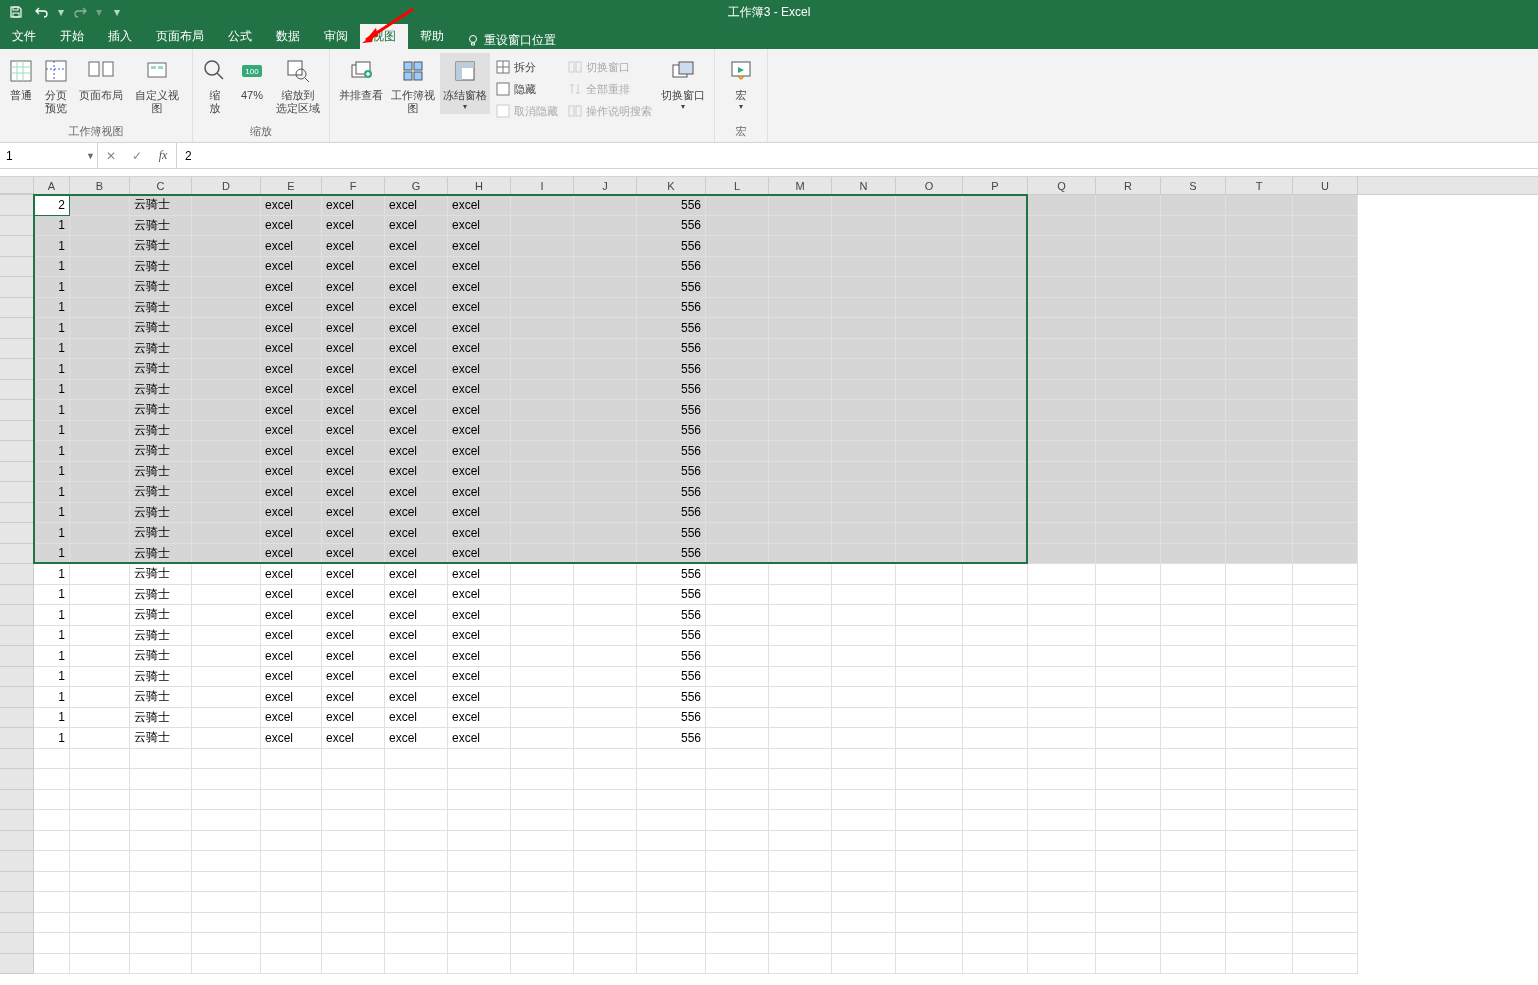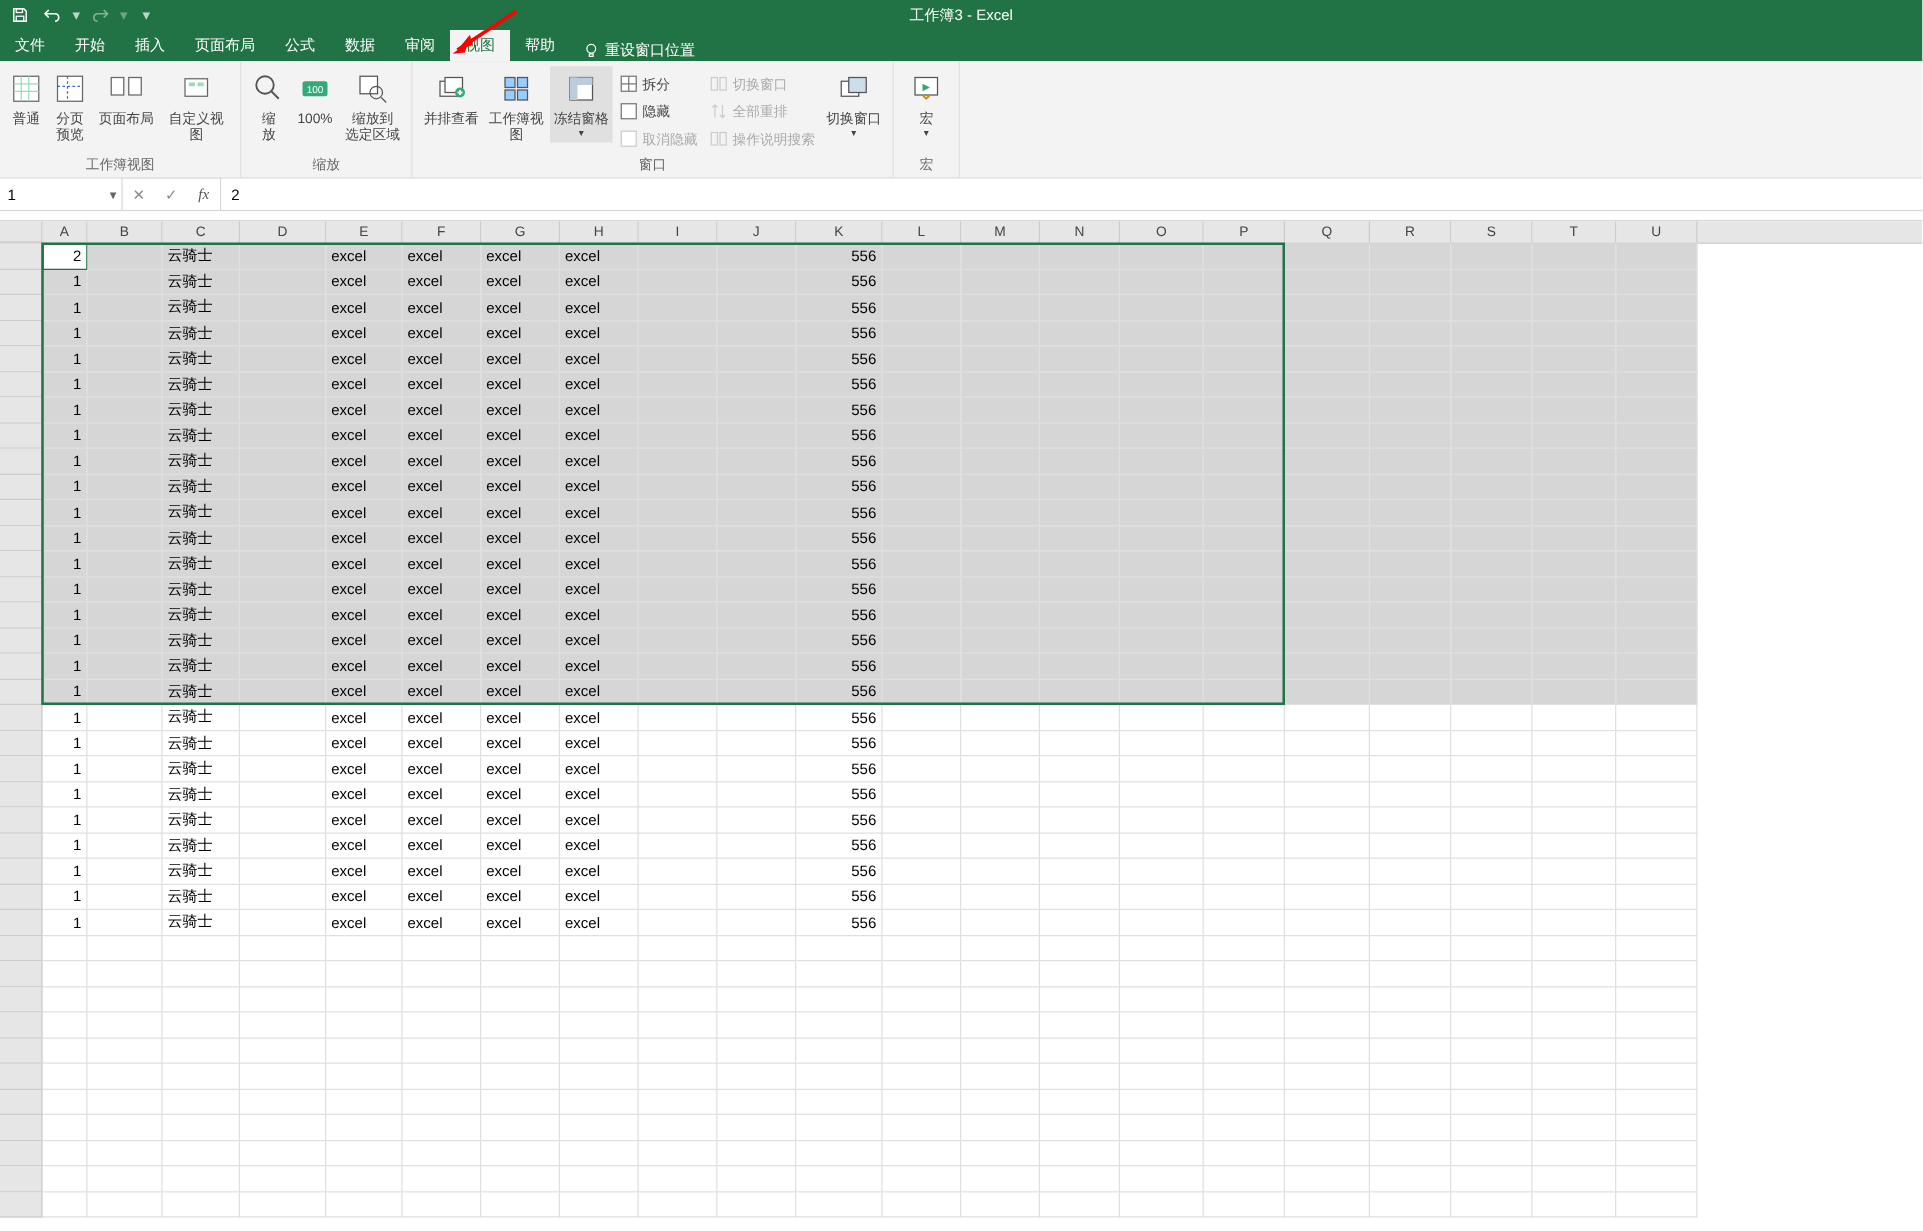--- a/index.html
+++ b/index.html
@@ -187,21 +187,21 @@
         <span style="white-space:pre-line">缩
 放</span>
       </div>
       <div class="big-btn" style="width:38px">
         <div class="icon-box">
             <svg width="28" height="24" viewBox="0 0 28 24">
               <rect x="4" y="6" width="20" height="12" fill="#3a7" rx="2"></rect>
               <text x="14" y="15" font-size="8" fill="#fff" text-anchor="middle">100</text>
             </svg>
           </div>
-        <span>100%</span>
+        <span>47%</span>
       </div>
       <div class="big-btn wide" style="width:50px">
         <div class="icon-box">
             <svg width="26" height="26" viewBox="0 0 26 26">
               <rect x="3" y="3" width="14" height="14" fill="#fff" stroke="#555"></rect>
               <circle cx="16" cy="16" r="5" fill="none" stroke="#555"></circle>
               <path d="M20 20l4 4" stroke="#555"></path>
             </svg>
           </div>
         <span style="white-space:pre-line">缩放到
@@ -294,21 +294,20 @@
         <div class="icon-box">
             <svg width="26" height="24" viewBox="0 0 26 24">
               <rect x="3" y="6" width="14" height="12" fill="#fff" stroke="#555"></rect>
               <rect x="9" y="3" width="14" height="12" fill="#cde" stroke="#555"></rect>
             </svg>
           </div>
         <span>切换窗口</span>
         <span style="font-size:8px">▾</span>
       </div>
     </div>
-    <div class="ribbon-group-label">窗口</div>
   </div>
 
   <div class="ribbon-group">
     <div class="ribbon-group-content">
       <div class="big-btn" style="width:40px">
         <div class="icon-box">
             <svg width="26" height="26" viewBox="0 0 26 26">
               <rect x="4" y="4" width="18" height="14" fill="#fff" stroke="#555"></rect>
               <path d="M10 18l3 3 3-3" stroke="#d80" fill="none" stroke-width="1.5"></path>
               <polygon points="10,9 16,12 10,15" fill="#3a7"></polygon>

